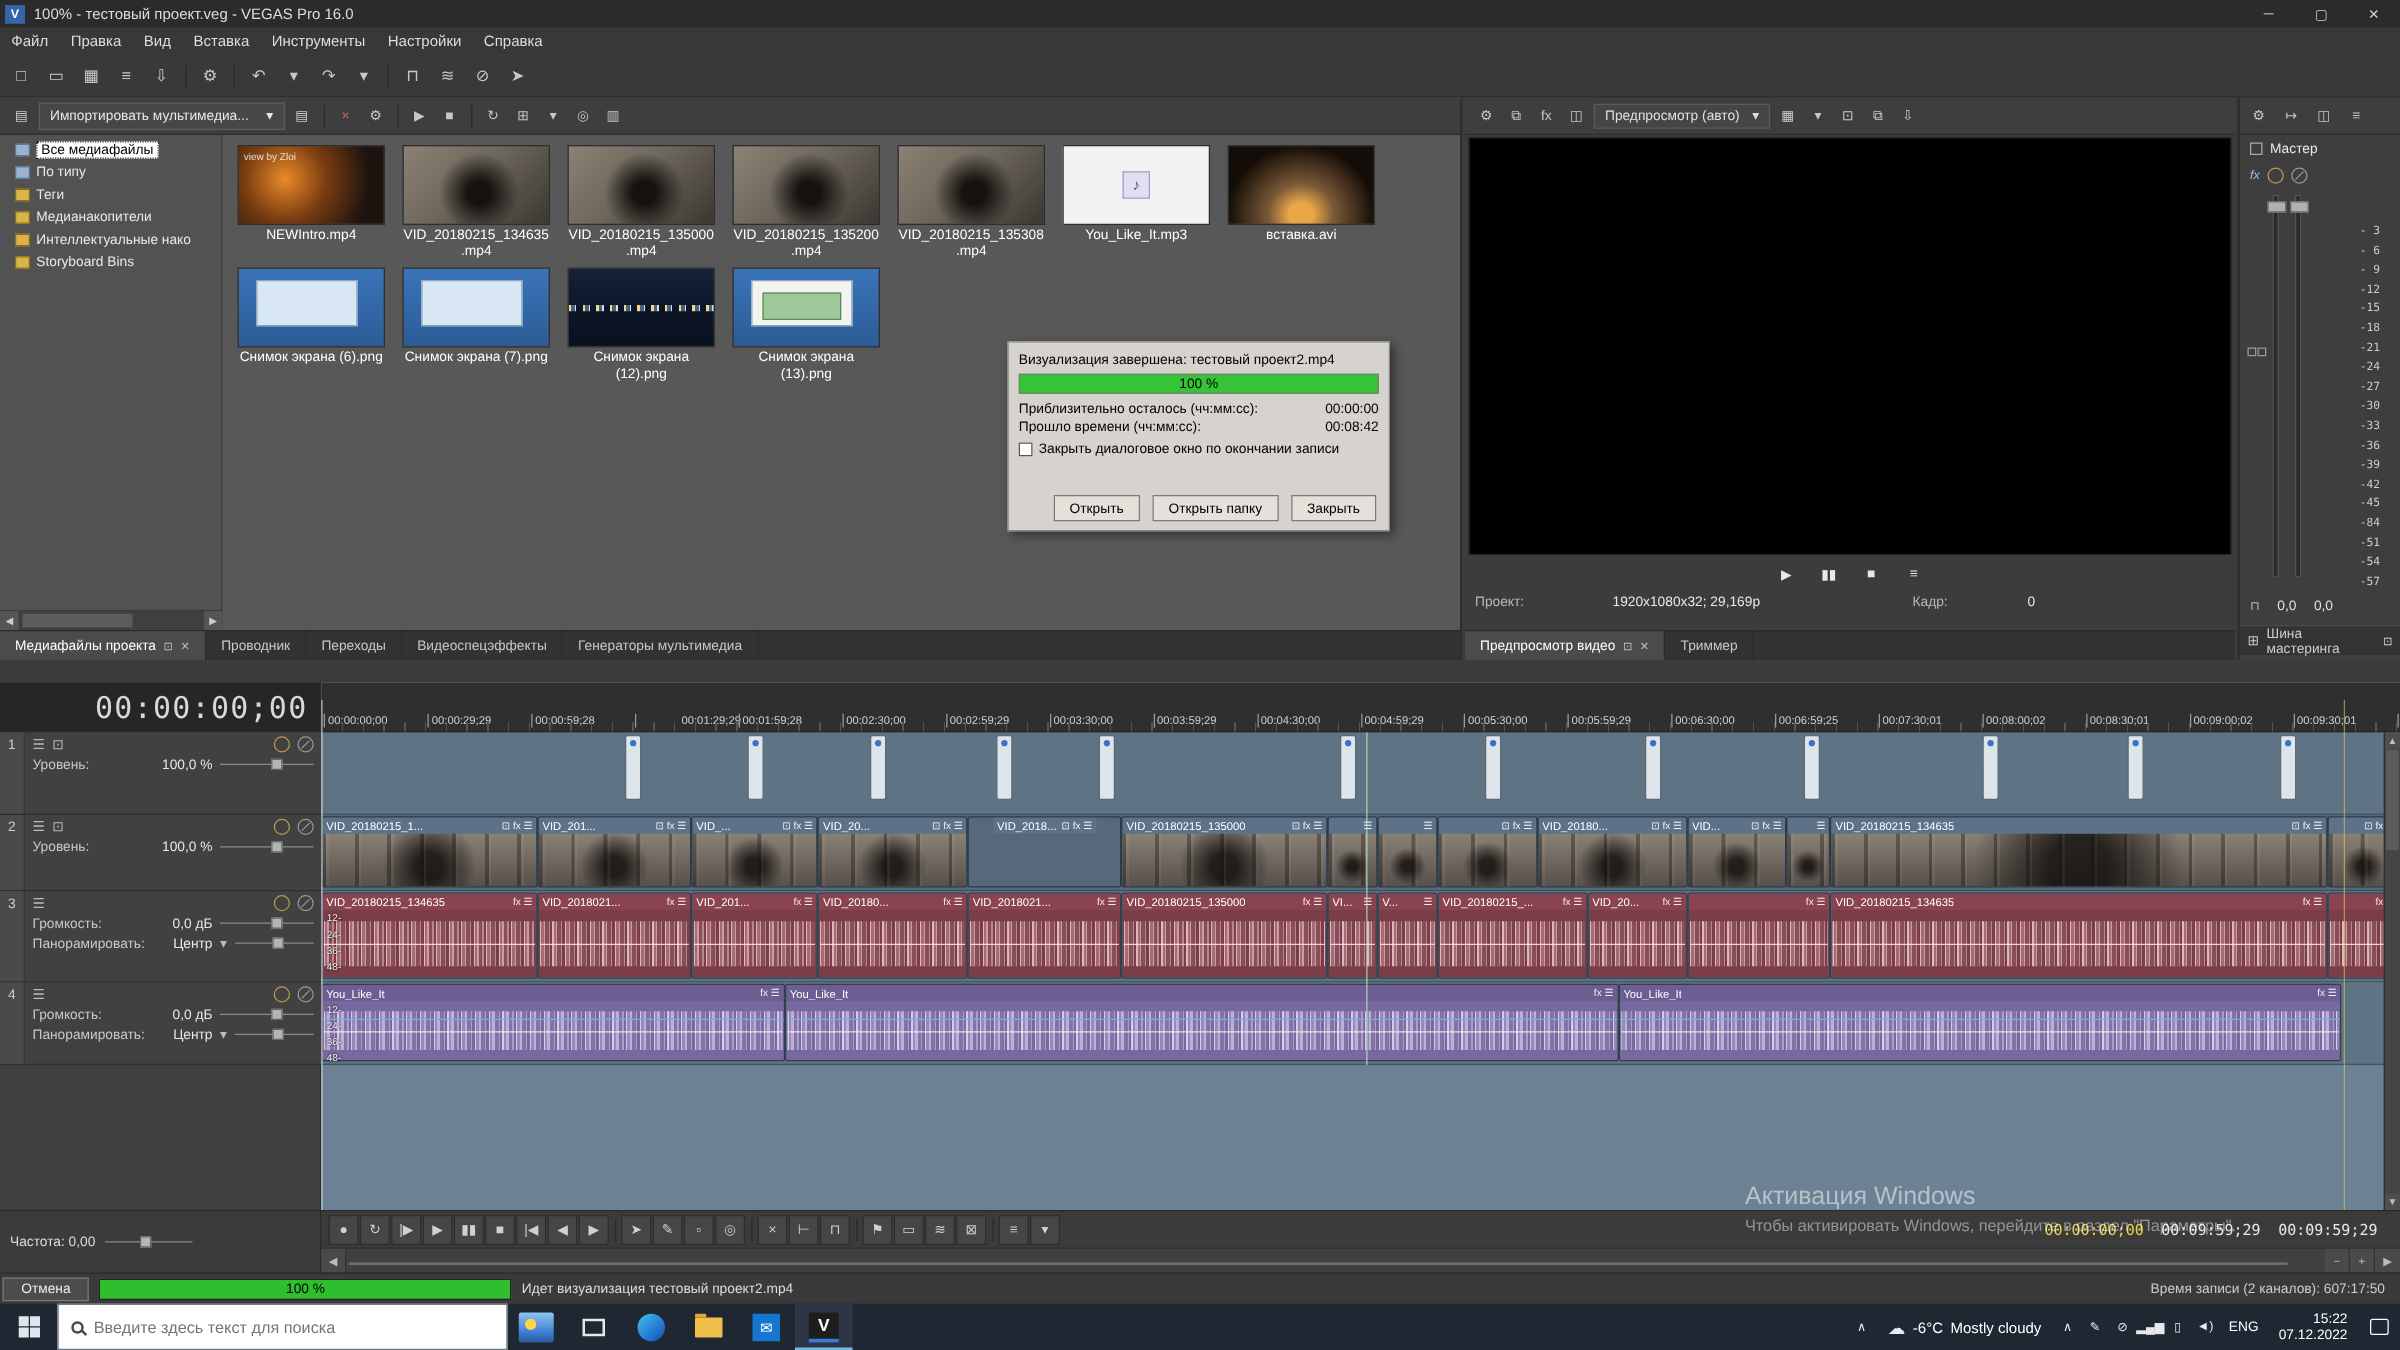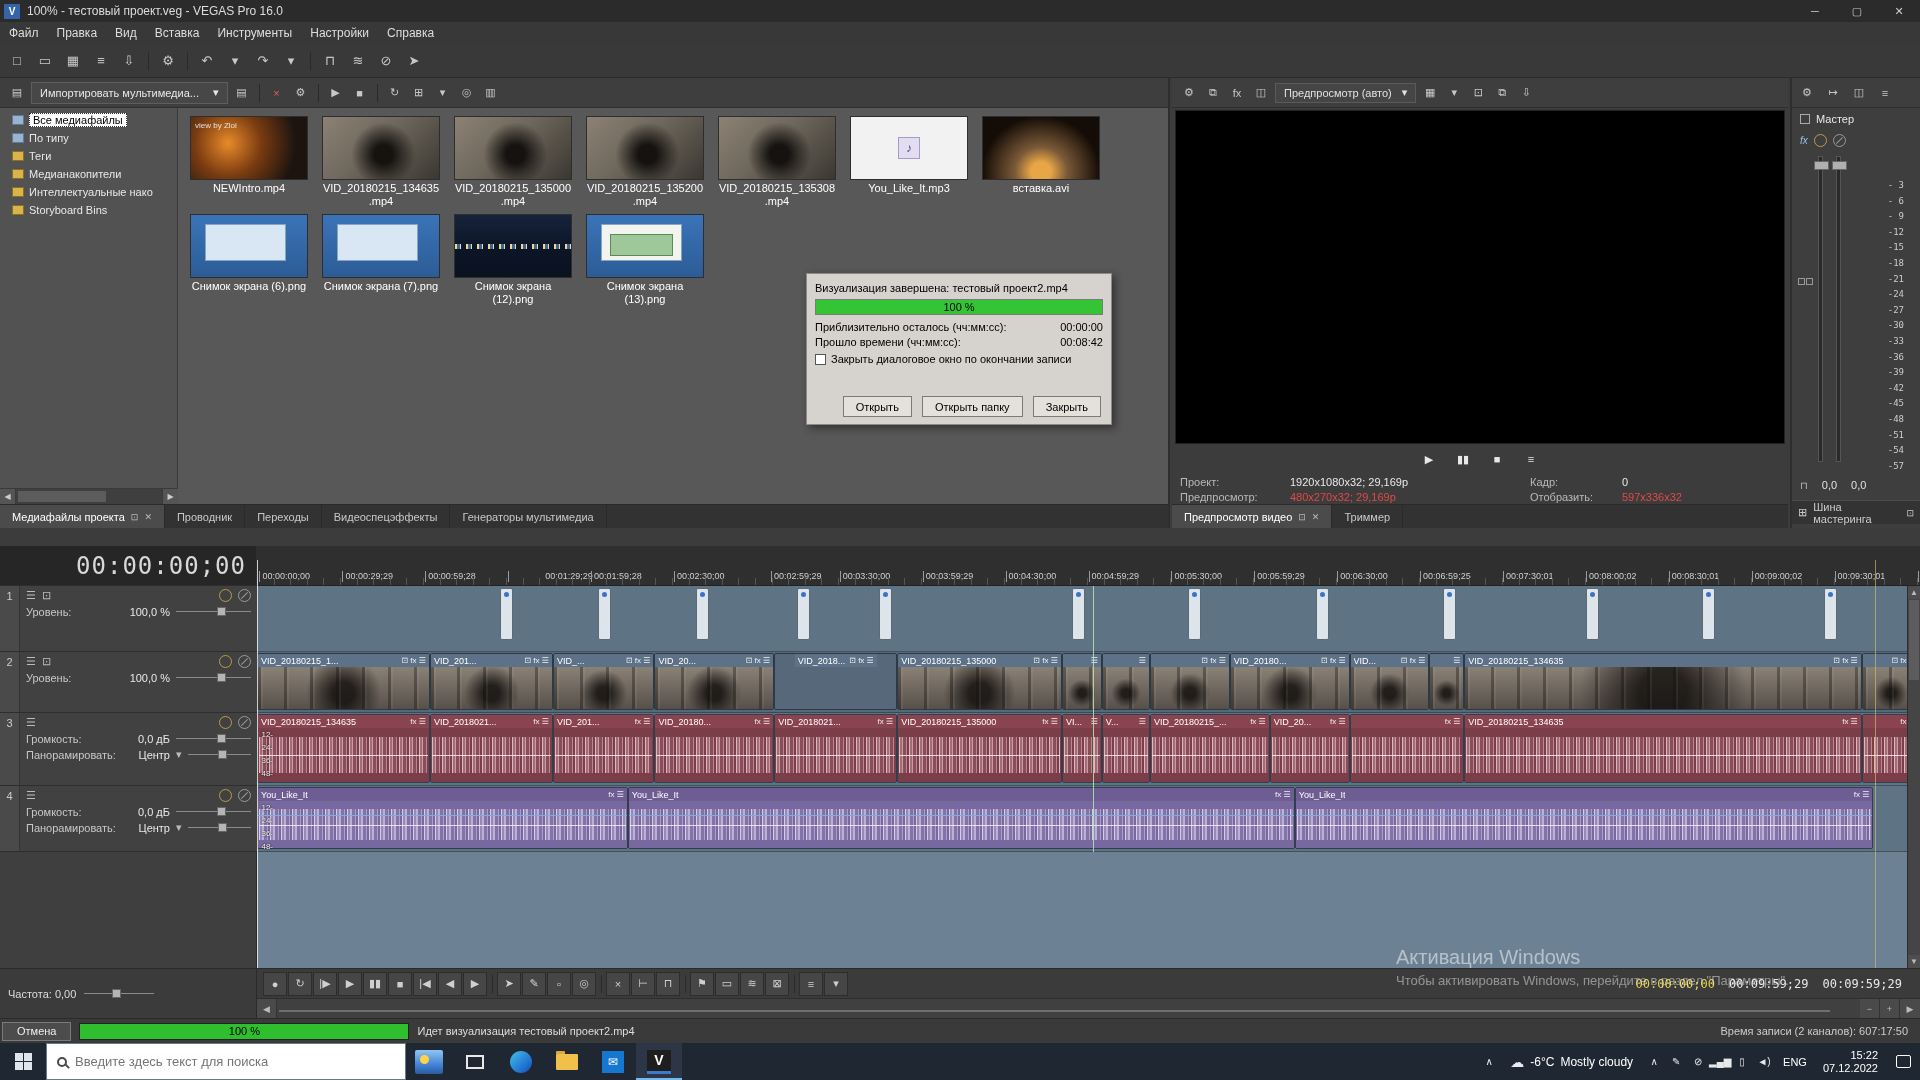--- a/index.html
+++ b/index.html
@@ -404,28 +404,20 @@
       </div>
     <div class="p-info">
       <div class="pi-row">
         <span class="pi-label">Проект:</span>
         <span class="pi-val">1920x1080x32; 29,169p</span>
         <span class="pi-r">
           <span class="pi-label2">Кадр:</span>
           <span class="pi-val">0</span>
         </span>
       </div>
-      <div class="pi-row">
-        <span class="pi-label">Предпросмотр:</span>
-        <span class="pi-val red-val">480x270x32; 29,169p</span>
-        <span class="pi-r">
-          <span class="pi-label2">Отобразить:</span>
-          <span class="pi-val red-val">597x336x32</span>
-        </span>
-      </div>
     </div>
     <div class="tabs-row" style="position:absolute">
       <div class="mtab active">
         <span>Предпросмотр видео</span>
         <span class="mt-ic">⊡</span>
         <span class="mt-ic">✕</span>
       </div>
       <div class="mtab">
         <span>Триммер</span>
       </div>
@@ -468,21 +460,21 @@
           <div>-18</div>
           <div>-21</div>
           <div>-24</div>
           <div>-27</div>
           <div>-30</div>
           <div>-33</div>
           <div>-36</div>
           <div>-39</div>
           <div>-42</div>
           <div>-45</div>
-          <div>-48</div>
+          <div>-84</div>
           <div>-51</div>
           <div>-54</div>
           <div>-57</div>
         </div>
     </div>
     <div class="ms-values">
       <span style="font-size:10px;color:#bbb">⊓</span>
       <span>0,0</span>
       <span>0,0</span>
     </div>
@@ -593,21 +585,21 @@
     </div>
 
     <div class="lanes">
       <div class="ruler">
           <div class="rmark" style="left: 0.15%;">00:00:00;00</div>
           <div class="rmark" style="left: 5.135%;">00:00:29;29</div>
           <div class="rmark" style="left: 10.12%;">00:00:59;28</div>
           <div class="rmark" style="left: 15.105%; padding-left: 36px;">00:01:29;29</div>
           <div class="rmark" style="left: 20.09%;">00:01:59;28</div>
           <div class="rmark" style="left: 25.075%;">00:02:30;00</div>
-          <div class="rmark" style="left: 30.06%; margin-left: 14px;">00:02:59;29</div>
+          <div class="rmark" style="left: 30.06%;">00:02:59;29</div>
           <div class="rmark" style="left: 35.045%;">00:03:30;00</div>
           <div class="rmark" style="left: 40.03%;">00:03:59;29</div>
           <div class="rmark" style="left: 45.015%;">00:04:30;00</div>
           <div class="rmark" style="left: 50%;">00:04:59;29</div>
           <div class="rmark" style="left: 54.985%;">00:05:30;00</div>
           <div class="rmark" style="left: 59.97%;">00:05:59;29</div>
           <div class="rmark" style="left: 64.955%;">00:06:30;00</div>
           <div class="rmark" style="left: 69.94%;">00:06:59;25</div>
           <div class="rmark" style="left: 74.925%;">00:07:30;01</div>
           <div class="rmark" style="left: 79.91%;">00:08:00;02</div>

